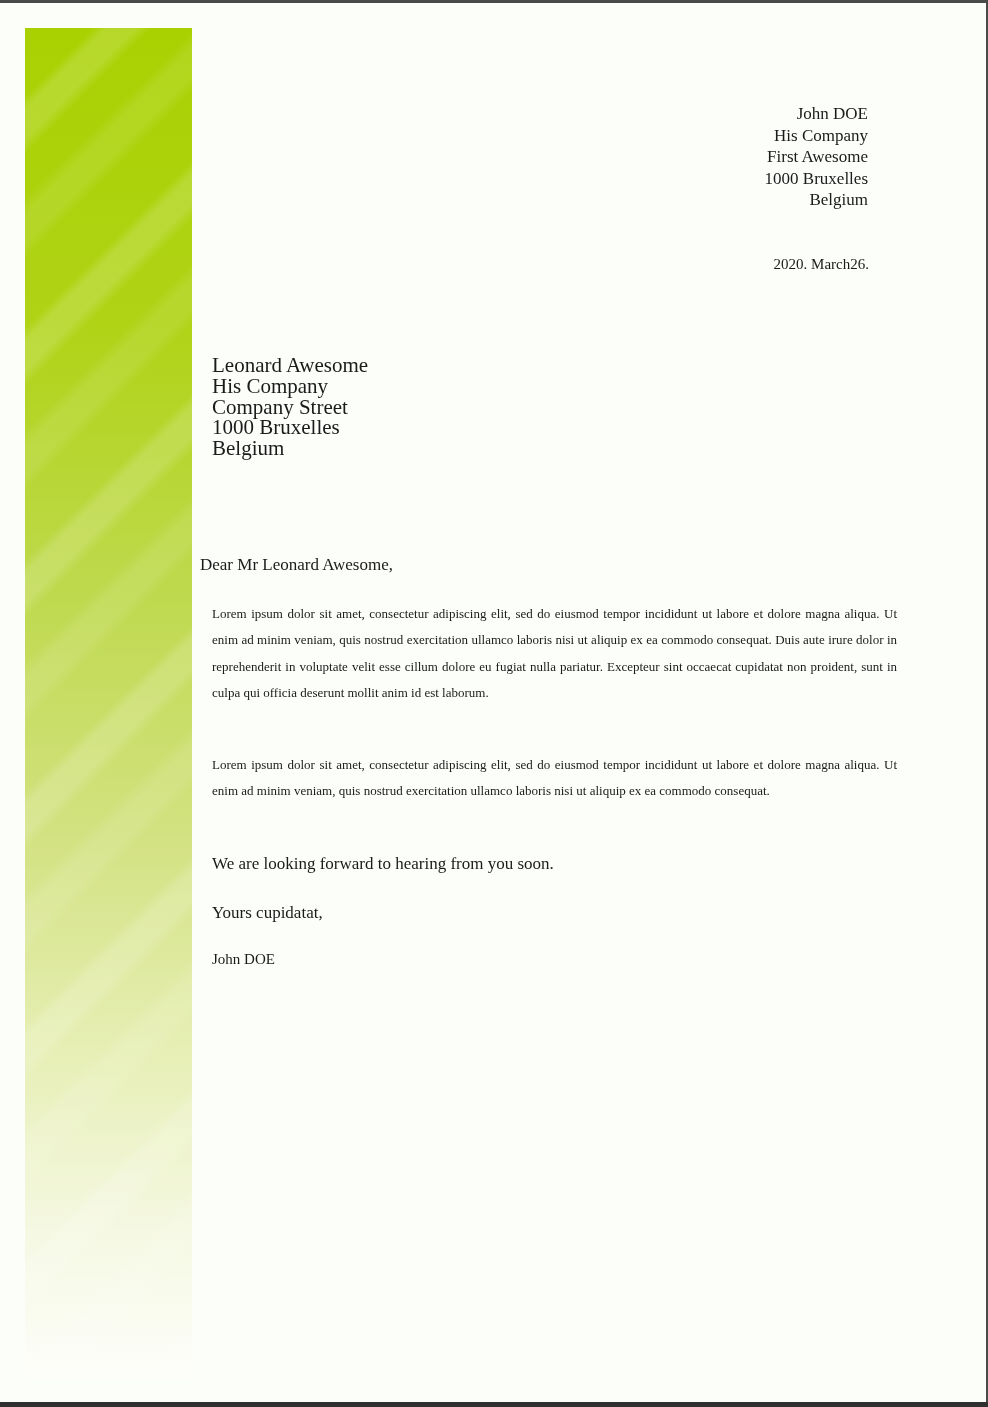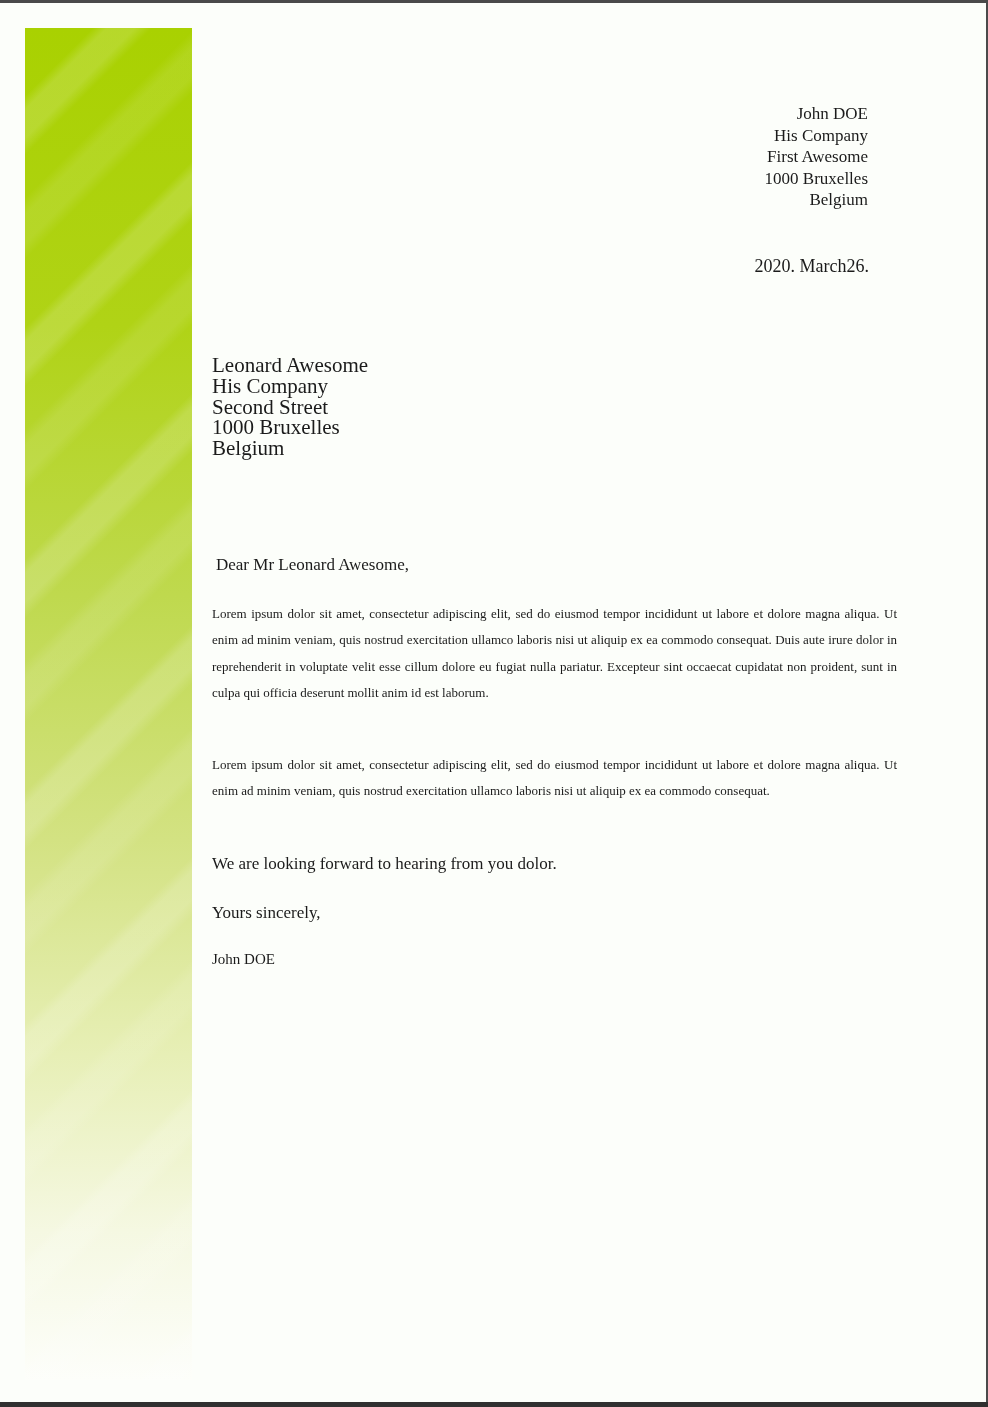--- a/index.html
+++ b/index.html
@@ -49,36 +49,36 @@
     text-align: right;
     font-size: 17px;
     line-height: 21.6px;
   }
 
   .date-line {
     position: absolute;
     top: 256px;
     right: 119px;
     text-align: right;
-    font-size: 18px;
+    font-size: 15px;
   }
 
   .recipient-block {
     position: absolute;
     top: 355px;
     left: 212px;
     text-align: left;
     font-size: 21px;
     line-height: 20.8px;
   }
 
   .salutation {
     position: absolute;
     top: 555px;
-    left: 216px;
+    left: 200px;
     font-size: 17px;
   }
 
   .body-paragraph {
     position: absolute;
     left: 212px;
     width: 685px;
     font-size: 13px;
     line-height: 26.3px;
     text-align: justify;
@@ -123,25 +123,25 @@
   <div>First Awesome</div>
   <div>1000 Bruxelles</div>
   <div>Belgium</div>
 </div>
 
 <div class="date-line">2020. March26.</div>
 
 <div class="recipient-block">
   <div>Leonard Awesome</div>
   <div>His Company</div>
-  <div>Second Street</div>
+  <div>Company Street</div>
   <div>1000 Bruxelles</div>
   <div>Belgium</div>
 </div>
 
 <div class="salutation">Dear Mr Leonard Awesome,</div>
 
 <p class="body-paragraph paragraph-1">Lorem ipsum dolor sit amet, consectetur adipiscing elit, sed do eiusmod tempor incididunt ut labore et dolore magna aliqua. Ut enim ad minim veniam, quis nostrud exercitation ullamco laboris nisi ut aliquip ex ea commodo consequat. Duis aute irure dolor in reprehenderit in voluptate velit esse cillum dolore eu fugiat nulla pariatur. Excepteur sint occaecat cupidatat non proident, sunt in culpa qui officia deserunt mollit anim id est laborum.</p>
 <p class="body-paragraph paragraph-2">Lorem ipsum dolor sit amet, consectetur adipiscing elit, sed do eiusmod tempor incididunt ut labore et dolore magna aliqua. Ut enim ad minim veniam, quis nostrud exercitation ullamco laboris nisi ut aliquip ex ea commodo consequat.</p>
 
-<div class="closing-line">We are looking forward to hearing from you dolor.</div>
-<div class="valediction">Yours sincerely,</div>
+<div class="closing-line">We are looking forward to hearing from you soon.</div>
+<div class="valediction">Yours cupidatat,</div>
 <div class="signature">John DOE</div>
 
 </body></html>

